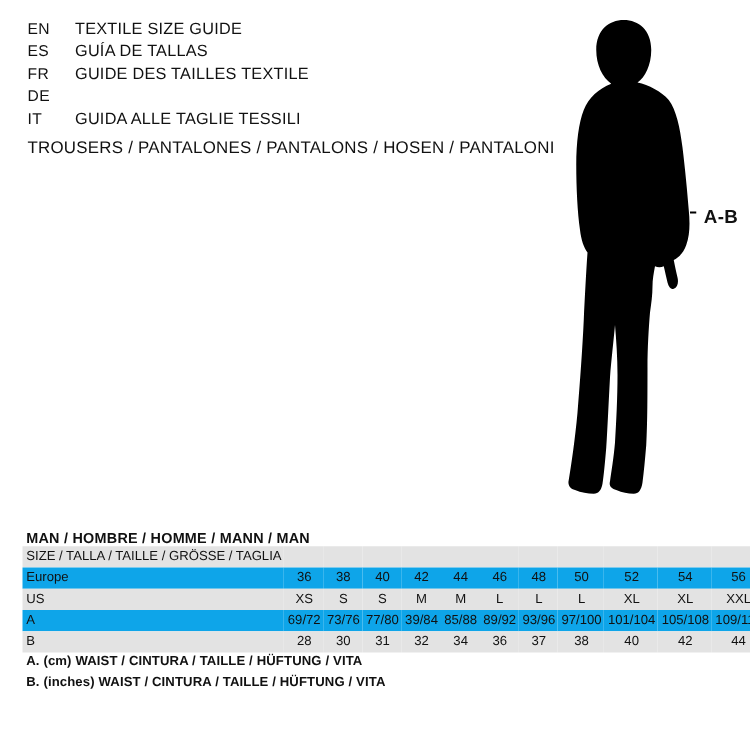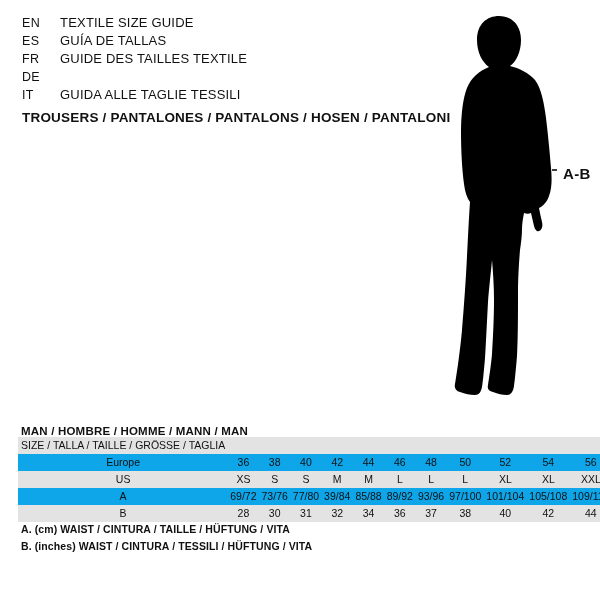--- a/index.html
+++ b/index.html
@@ -46,21 +46,21 @@
   .lang-text {
     font-size: 13px;
     letter-spacing: 0.2px;
   }
 
   .category-title {
     position: absolute;
     left: 22px;
     top: 110px;
     font-size: 13.5px;
-    font-weight: bold;
+    font-weight: normal;
     letter-spacing: 0.2px;
   }
 
   
   .figure-wrap {
     position: absolute;
     left: 415px;
     top: 10px;
     width: 185px;
     height: 405px;
@@ -101,21 +101,20 @@
     line-height: 13px;
   }
   table.size-table tr.row-shaded td {
     background: #e3e3e3;
   }
   table.size-table tr.row-plain td {
     background: #0ea5e9;
   }
   .col-label {
     width: 92px;
-    text-align: center;
   }
   .cell-val {
     width: 52px;
     text-align: center;
   }
   .note {
     font-size: 10.5px;
     font-weight: bold;
     letter-spacing: 0.1px;
     padding-left: 3px;
@@ -280,16 +279,16 @@
           <td class="cell-val">37</td>
           <td class="cell-val">38</td>
           <td class="cell-val">40</td>
           <td class="cell-val">42</td>
           <td class="cell-val">44</td>
         </tr>
       </tbody>
     </table>
 
     <div class="note">A. (cm) WAIST / CINTURA / TAILLE / HÜFTUNG / VITA</div>
-    <div class="note" style="margin-top:2px;">B. (inches) WAIST / CINTURA / TESSILI / HÜFTUNG / VITA</div>
+    <div class="note" style="margin-top:2px;">B. (inches) WAIST / CINTURA / TAILLE / HÜFTUNG / VITA</div>
   </div>
 
 </div>
 
 </body></html>

